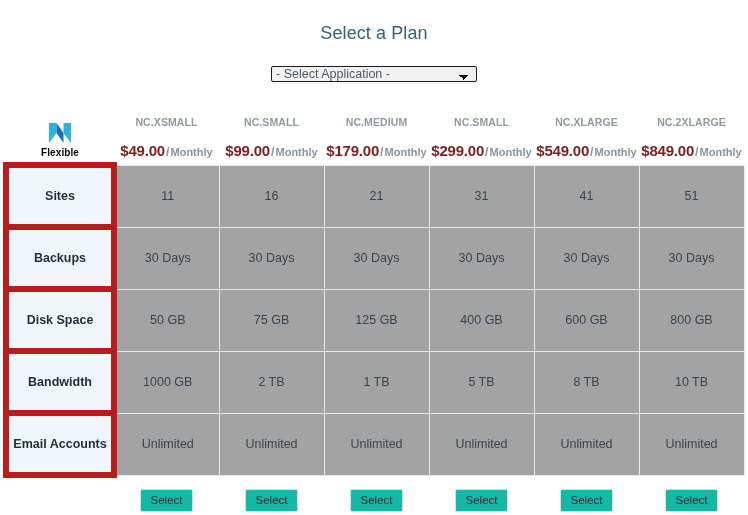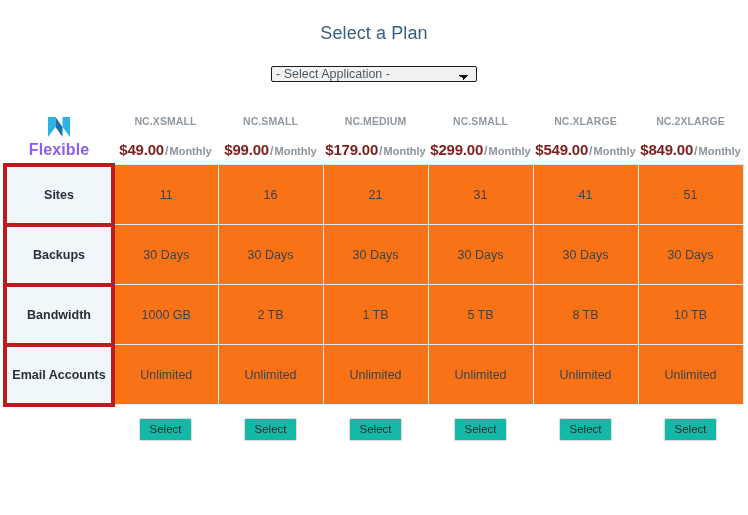--- a/index.html
+++ b/index.html
@@ -81,23 +81,23 @@
     padding-bottom: 4px;
   }
   .brand-logo {
     display: block;
     margin: 0 auto 2px auto;
     width: 26px;
     height: 24px;
   }
   .brand-name {
     display: block;
-    font-size: 16px;
+    font-size: 10px;
     font-weight: bold;
-    color: #8b5cf6;
+    color: #000000;
     letter-spacing: 0.1px;
   }
 
   .plan-head {
     text-align: center;
     padding-bottom: 6px;
   }
   .plan-name {
     display: block;
     font-size: 10.5px;
@@ -128,27 +128,27 @@
   }
 
   
   tbody td {
     height: 56px;
     border: 1px solid #e3eaf0;
     font-size: 12.5px;
     color: #3a444e;
     text-align: center;
     vertical-align: middle;
-    background: #f97316;
+    background: #a3a3a3;
     padding: 0 2px;
   }
 
   tbody th.row-label {
     height: 56px;
-    border: 4px solid #b91c1c;
+    border: 6px solid #b91c1c;
     background: #f0f7fb;
     color: #26303a;
     font-size: 12.5px;
     font-weight: bold;
     text-align: center;
     vertical-align: middle;
     padding: 0 2px;
   }
 
   
@@ -266,20 +266,29 @@
       <tr>
         <th class="row-label">Backups</th>
         <td>30 Days</td>
         <td>30 Days</td>
         <td>30 Days</td>
         <td>30 Days</td>
         <td>30 Days</td>
         <td>30 Days</td>
       </tr>
       <tr>
+        <th class="row-label">Disk Space</th>
+        <td>50 GB</td>
+        <td>75 GB</td>
+        <td>125 GB</td>
+        <td>400 GB</td>
+        <td>600 GB</td>
+        <td>800 GB</td>
+      </tr>
+      <tr>
         <th class="row-label">Bandwidth</th>
         <td>1000 GB</td>
         <td>2 TB</td>
         <td>1 TB</td>
         <td>5 TB</td>
         <td>8 TB</td>
         <td>10 TB</td>
       </tr>
       <tr>
         <th class="row-label">Email Accounts</th>

